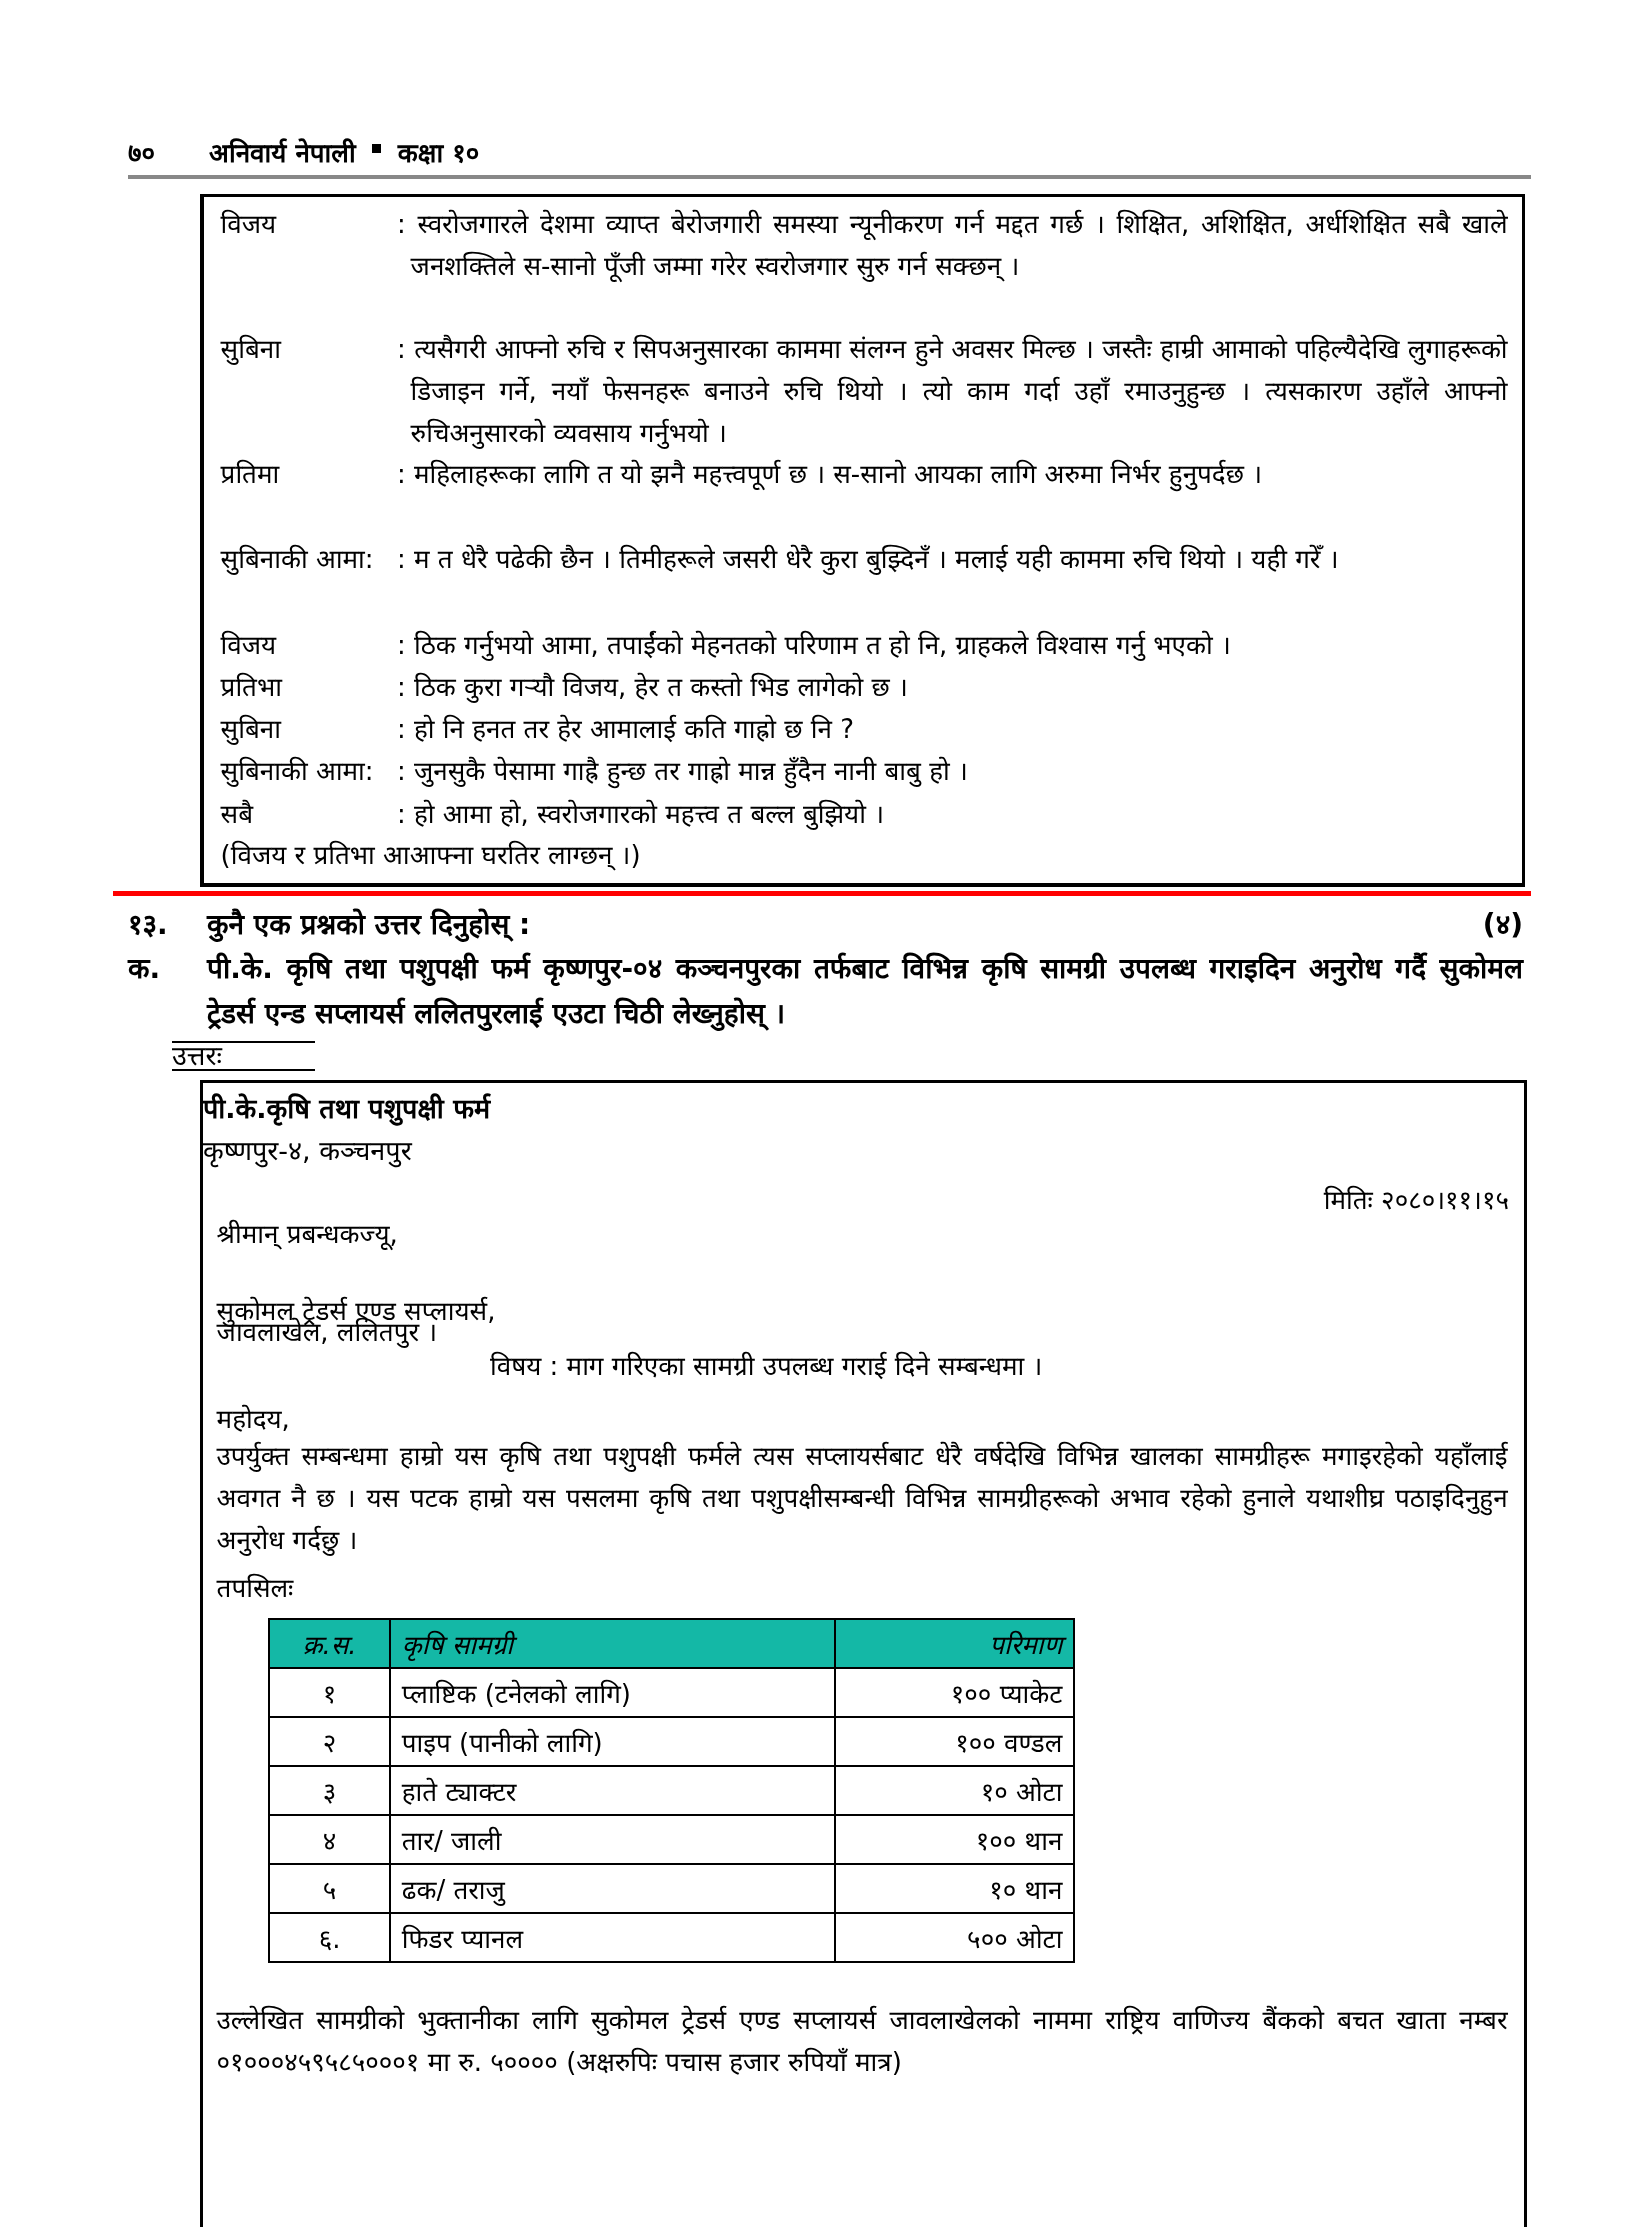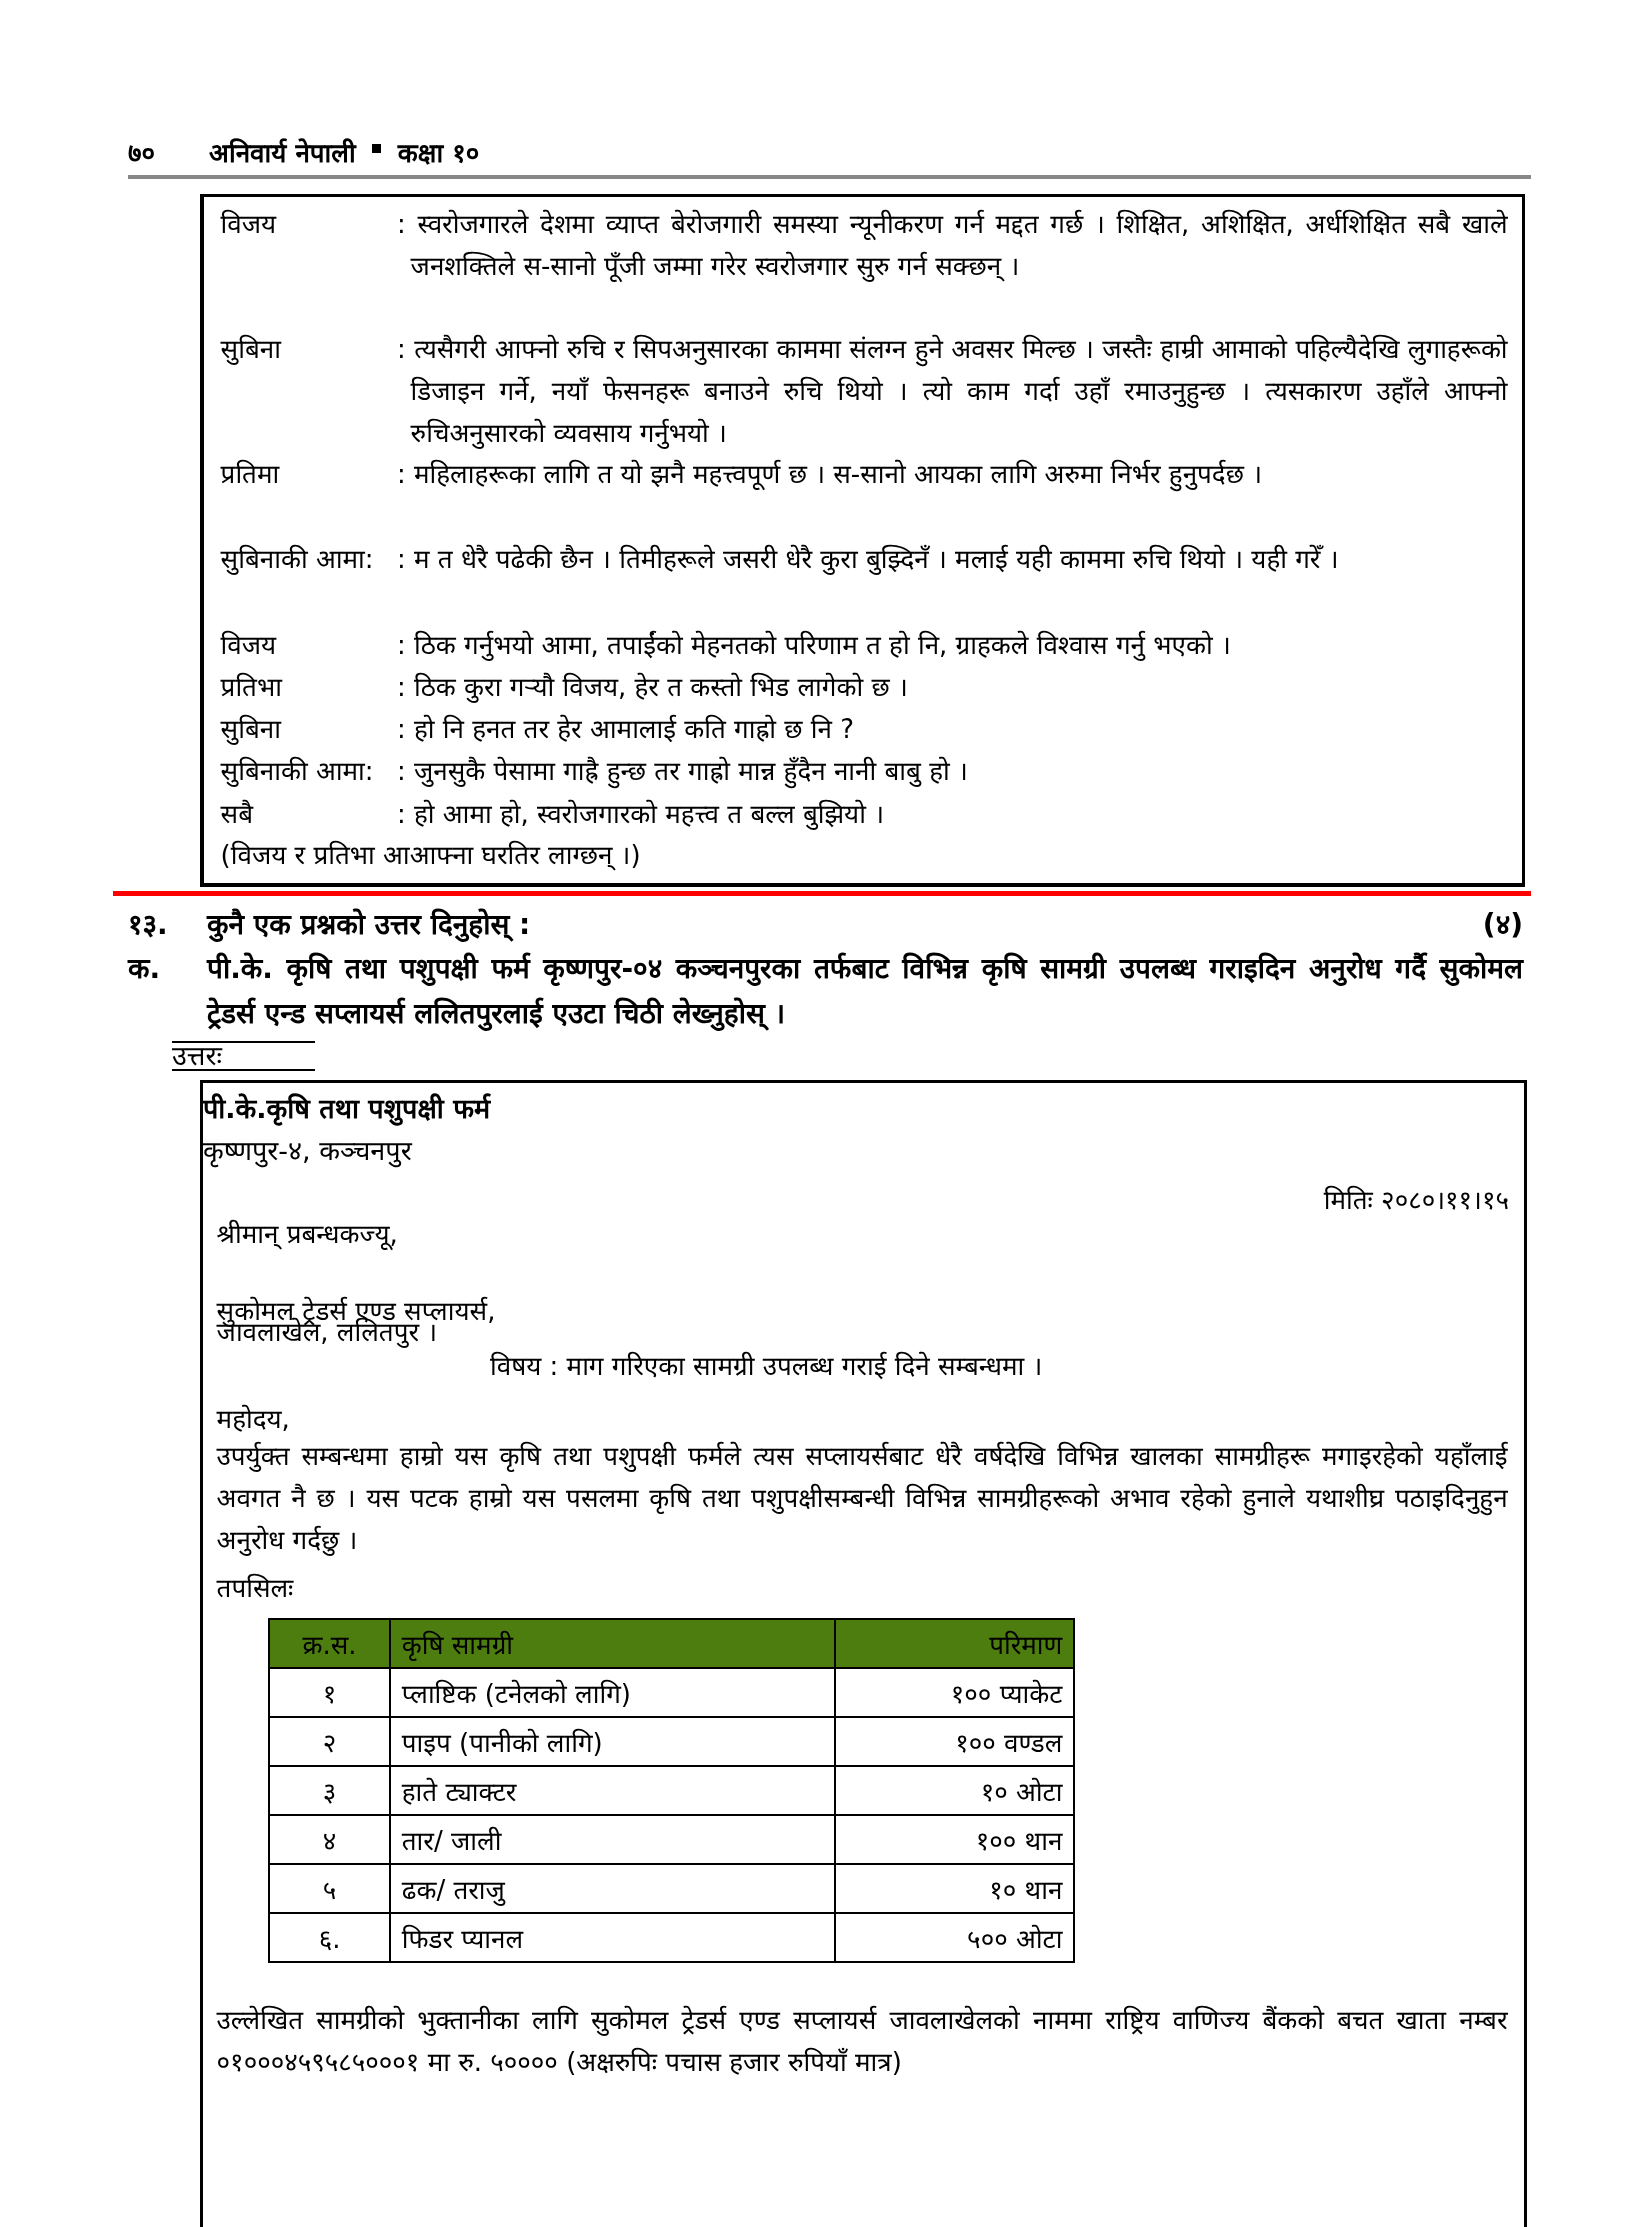--- a/index.html
+++ b/index.html
@@ -35,21 +35,21 @@
   .letter { position: absolute; left: 200px; top: 1080px; width: 1321px; height: 1206px;
             border-top: 3px solid #000; border-left: 3.8px solid #000; border-right: 3px solid #000; }
   .l-title { position: absolute; left: 0; width: 100%; font-size: 27px; font-weight: bold; }
   .l-line { position: absolute; left: 13.6px; font-size: 26px; white-space: nowrap; }
   .l-date { position: absolute; right: 15px; top: 98px; font-size: 26px; }
   .l-subject { position: absolute; left: 287px; top: 264px; font-size: 26px; white-space: nowrap; }
   .l-para { position: absolute; left: 13.6px; width: 1291px; font-size: 26px; line-height: 42px; text-align: justify; }
 
   table.items { position: absolute; left: 65px; top: 535px; border-collapse: collapse; font-size: 26px; }
   table.items td, table.items th { border: 2.3px solid #000; height: 47px; padding: 0 10.6px; font-weight: normal; }
-  table.items th { background: #4d7c0f; }
+  table.items th { background: #14b8a6; font-style: italic; }
   table.items .c1 { width: 98px; text-align: center; }
   table.items .c2 { width: 422px; text-align: left; }
   table.items .c3 { width: 189px; text-align: right; padding-left: 37px; }
 </style>
 </head>
 <body>
 
 <div class="hdr">
   <span class="pg">७०</span>
   <span>अनिवार्य नेपाली</span>

